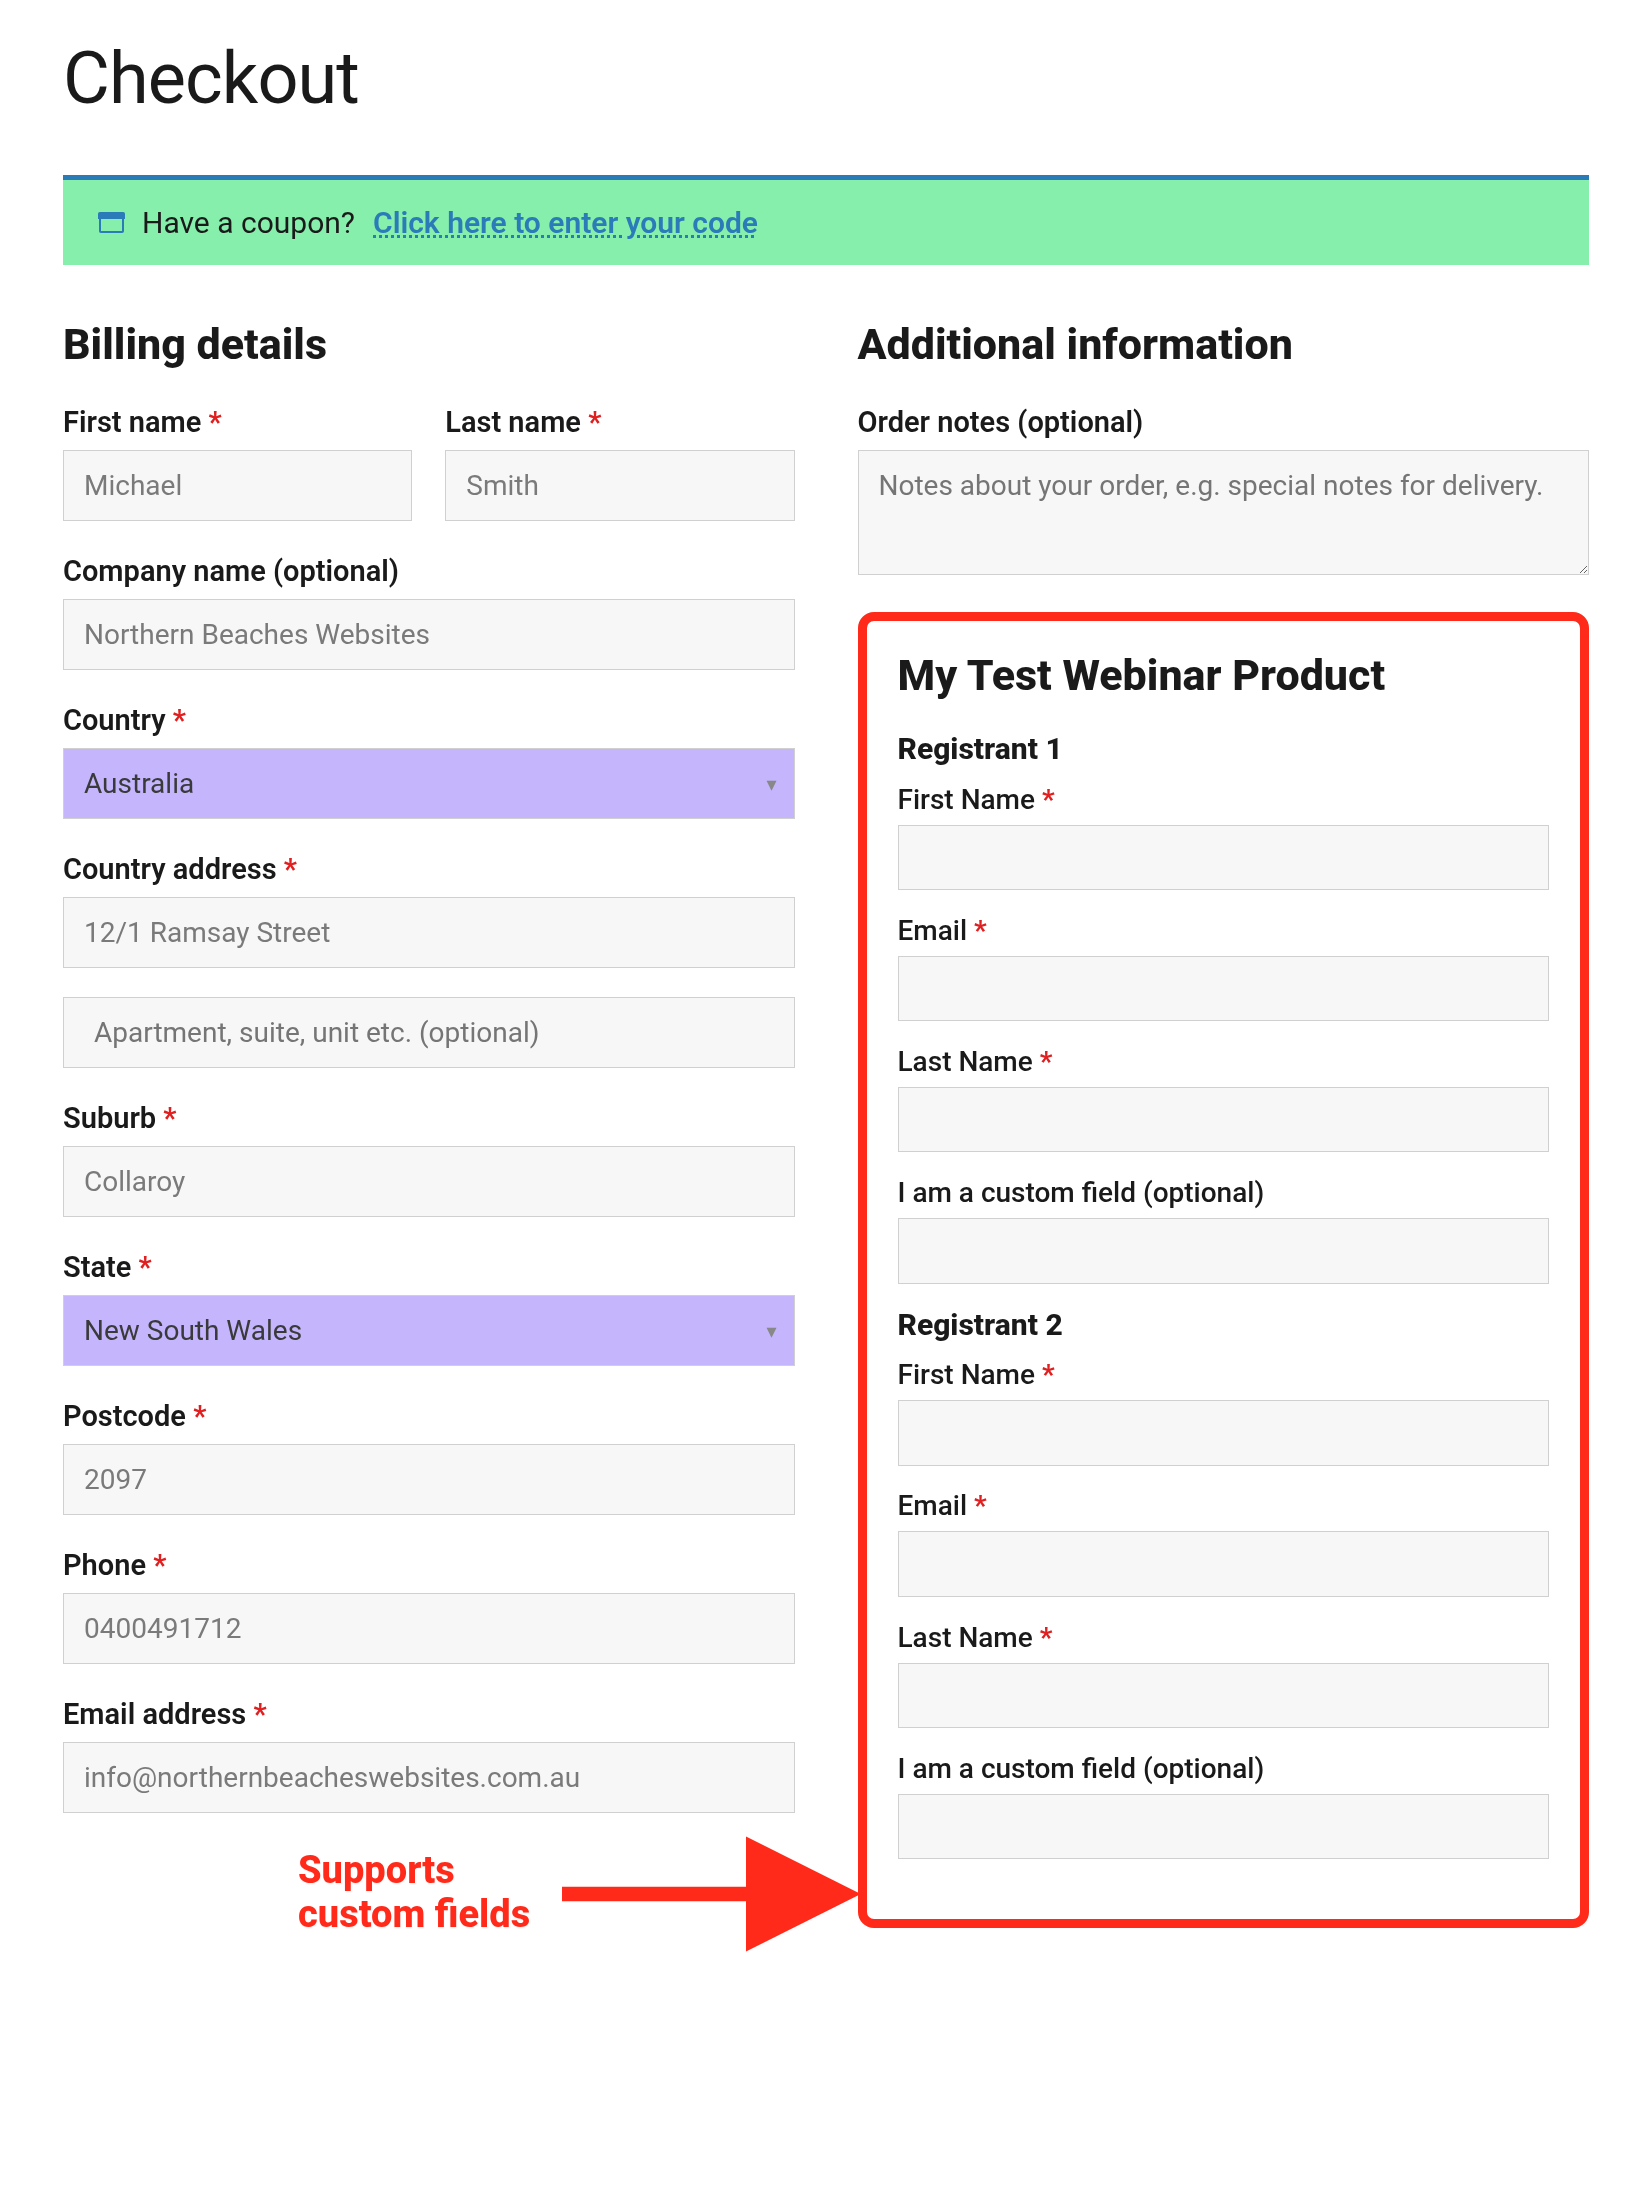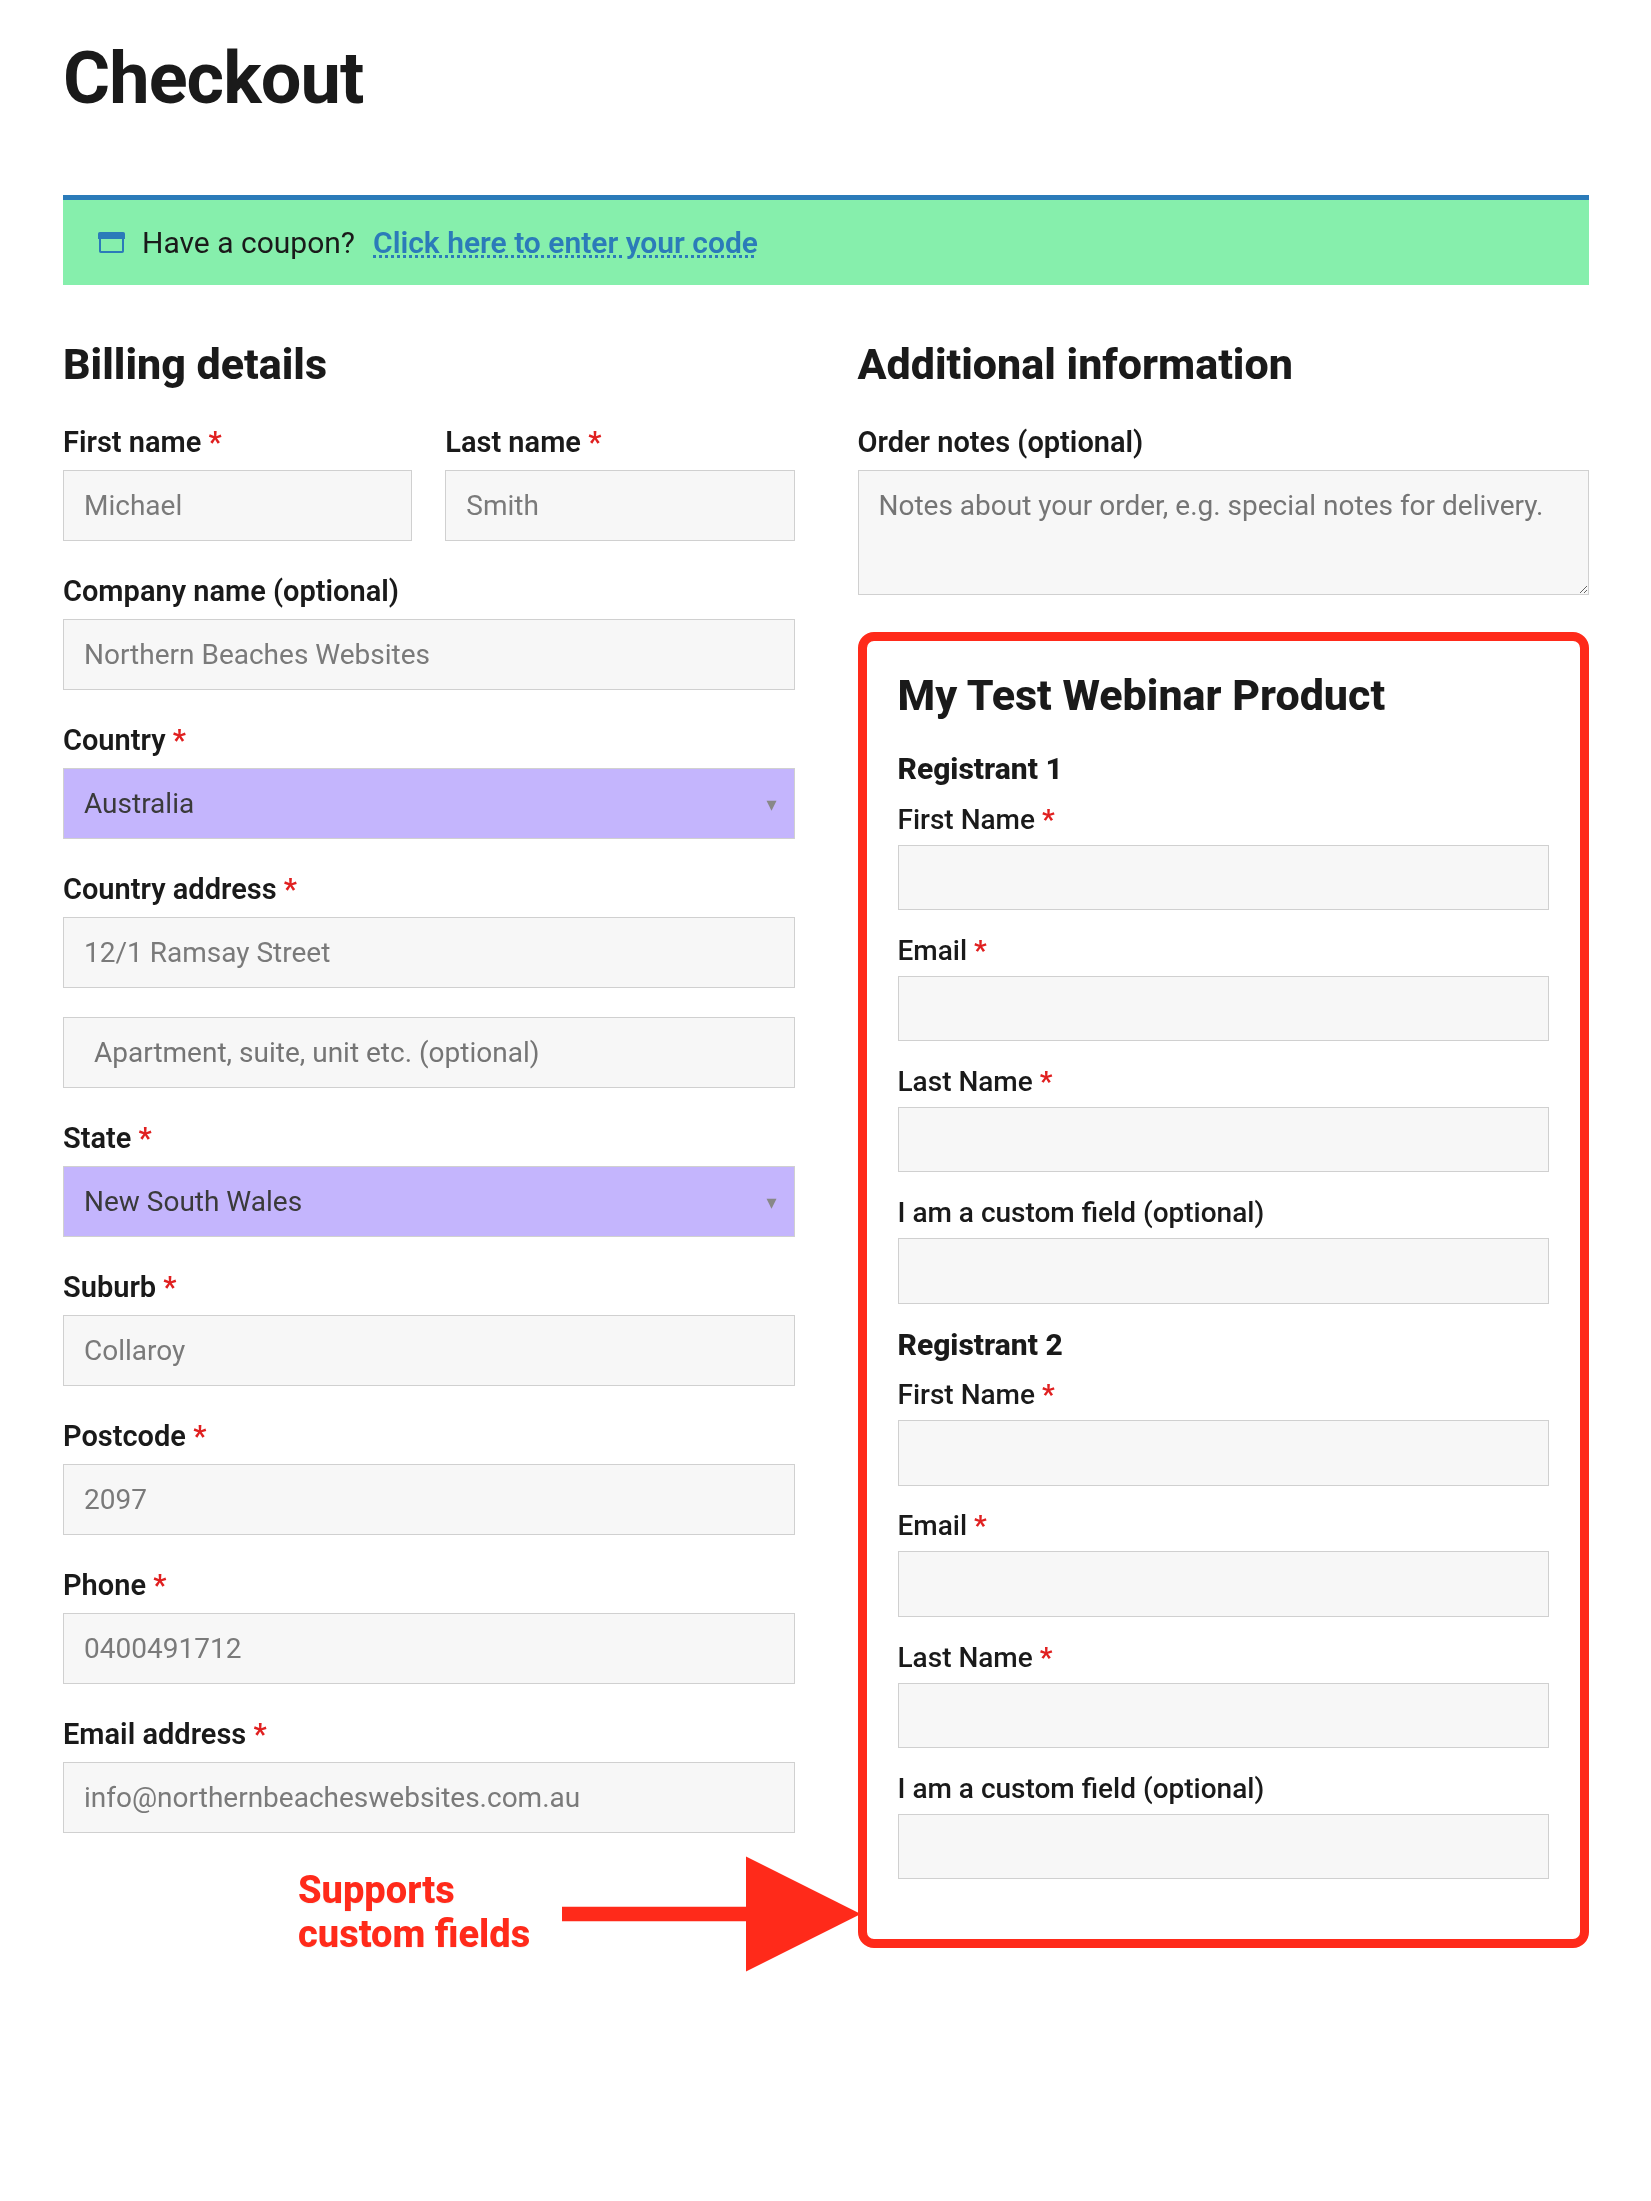--- a/index.html
+++ b/index.html
@@ -5,23 +5,23 @@
   * { box-sizing: border-box; margin: 0; padding: 0; }
   body {
     font-family: -apple-system, BlinkMacSystemFont, "Segoe UI", Roboto, "Helvetica Neue", Arial, sans-serif;
     background: #fff;
     color: #1a1a1a;
     padding: 36px 63px;
     width: 1652px;
   }
   h1.page-title {
     font-size: 72px;
-    font-weight: 700;
+    font-weight: 400;
     color: #1a1a1a;
-    margin-bottom: 74px;
+    margin-bottom: 54px;
     letter-spacing: -0.9px;
   }
   .top-rule {
     height: 5.4px;
     background: #2b7bb9;
     margin-bottom: 0;
   }
   .coupon-bar {
     background: #86efac;
     border-left: 0;
@@ -238,36 +238,36 @@
         <span class="required-star">*</span>
       </label>
       <div class="stacked-inputs">
         <input class="text-field" value="12/1 Ramsay Street" style="">
         <input class="text-field" placeholder="Apartment, suite, unit etc. (optional)" style="">
       </div>
     </div>
 
     <div class="form-row">
       <label class="field-label">
+        <span>Suburb</span>
+        <span class="required-star">*</span>
+      </label>
+      <input class="text-field" value="Collaroy" style="">
+    </div>
+
+    <div class="form-row">
+      <label class="field-label">
         <span>State</span>
         <span class="required-star">*</span>
       </label>
       <div class="select-wrapper">
         <select class="select-field">
           <option>New South Wales</option>
         </select>
       </div>
-    </div>
-
-    <div class="form-row">
-      <label class="field-label">
-        <span>Suburb</span>
-        <span class="required-star">*</span>
-      </label>
-      <input class="text-field" value="Collaroy" style="">
     </div>
 
     <div class="form-row">
       <label class="field-label">
         <span>Postcode</span>
         <span class="required-star">*</span>
       </label>
       <input class="text-field" value="2097" style="">
     </div>
 

